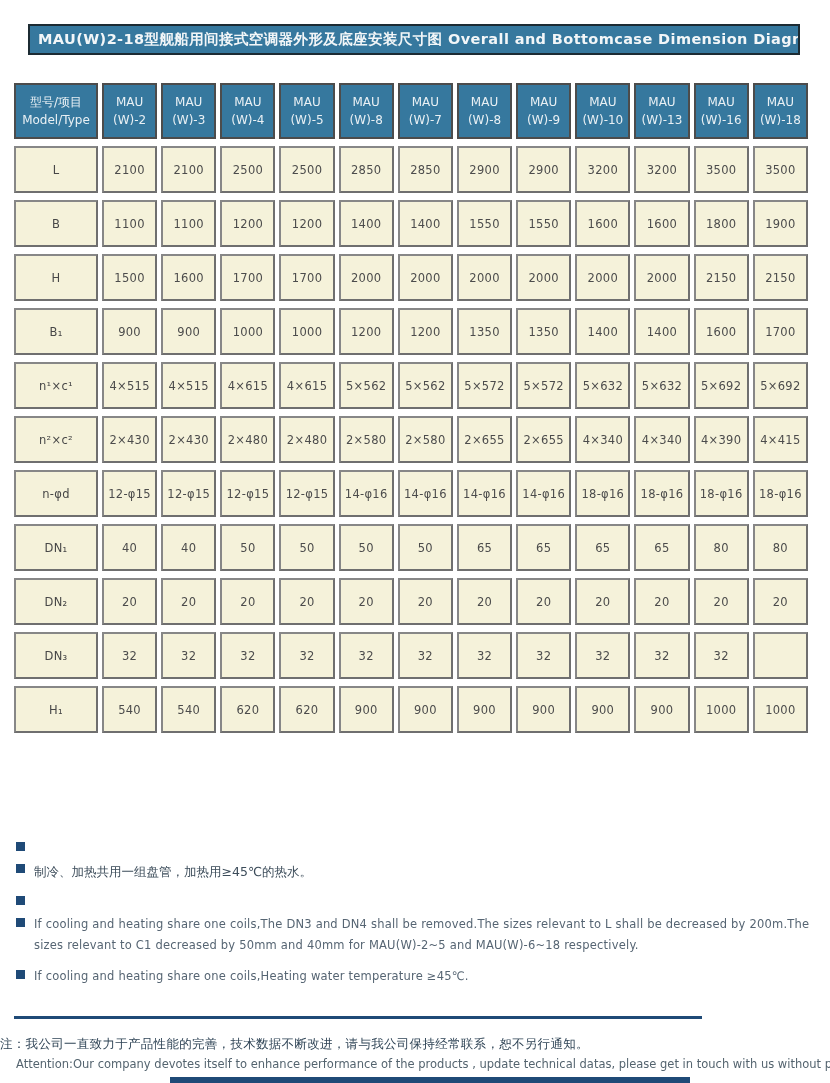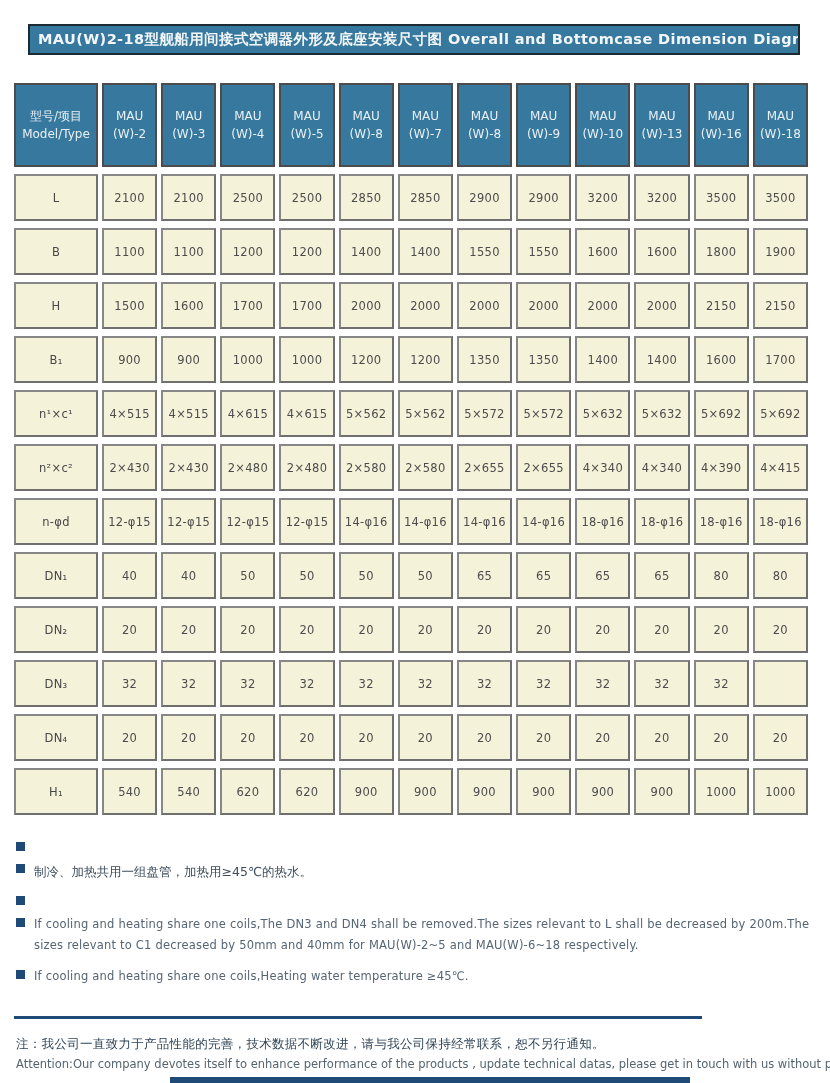--- a/index.html
+++ b/index.html
@@ -16,21 +16,21 @@
     white-space:nowrap;overflow:hidden;
   }
   table.spec{
     position:absolute;left:10px;top:76px;width:802px;
     border-collapse:separate;border-spacing:4px 7px;table-layout:fixed;
   }
   table.spec col.c0{width:84px;}
   th,td{box-sizing:border-box;text-align:center;vertical-align:middle;padding:0;}
   th{
     background:#36789e;color:#e9f0f4;border:2px solid #4c4c4c;
-    height:84px;font-weight:normal;font-size:12px;line-height:1.5;
+    height:56px;font-weight:normal;font-size:12px;line-height:1.5;
   }
   th .l2{display:block;}
   td{
     background:#f5f2da;border:2px solid #878787;
     border-right-color:#6f6f6f;border-bottom-color:#6f6f6f;
     height:47px;color:#4c4c4c;font-size:11.5px;letter-spacing:.3px;
   }
   td.rowlabel{color:#474747;}
   .notes{
     position:absolute;left:16px;top:838px;width:800px;
@@ -42,21 +42,21 @@
     margin:4px 9px 0 0;
   }
   .notes .txt{line-height:1.85;}
   .notes li.cn .txt{font-size:12.5px;color:#3c4c5a;}
   .notes li.en .txt{font-size:11.5px;color:#566573;letter-spacing:.2px;}
   .divider{
     position:absolute;left:14px;top:1016px;width:688px;height:3px;
     background:#1f4a77;
   }
   .footer-cn{
-    position:absolute;left:16px;top:1036px;width:800px;
+    position:absolute;left:0;top:1036px;width:800px;
     font-size:12.5px;color:#2f4456;letter-spacing:.3px;white-space:nowrap;
   }
   .footer-en{
     position:absolute;left:16px;top:1057px;width:814px;
     font-size:11.5px;color:#54646f;white-space:nowrap;
   }
   .bottom-bar{
     position:absolute;left:170px;top:1077px;width:520px;height:8px;
     background:#1f4a77;
   }
@@ -273,35 +273,20 @@
         <td>32</td>
         <td>32</td>
         <td>32</td>
         <td>32</td>
         <td>32</td>
         <td>32</td>
         <td>32</td>
         <td></td>
       </tr>
       <tr>
-        <td class="rowlabel">DN₄</td>
-        <td>20</td>
-        <td>20</td>
-        <td>20</td>
-        <td>20</td>
-        <td>20</td>
-        <td>20</td>
-        <td>20</td>
-        <td>20</td>
-        <td>20</td>
-        <td>20</td>
-        <td>20</td>
-        <td>20</td>
-      </tr>
-      <tr>
         <td class="rowlabel">H₁</td>
         <td>540</td>
         <td>540</td>
         <td>620</td>
         <td>620</td>
         <td>900</td>
         <td>900</td>
         <td>900</td>
         <td>900</td>
         <td>900</td>

